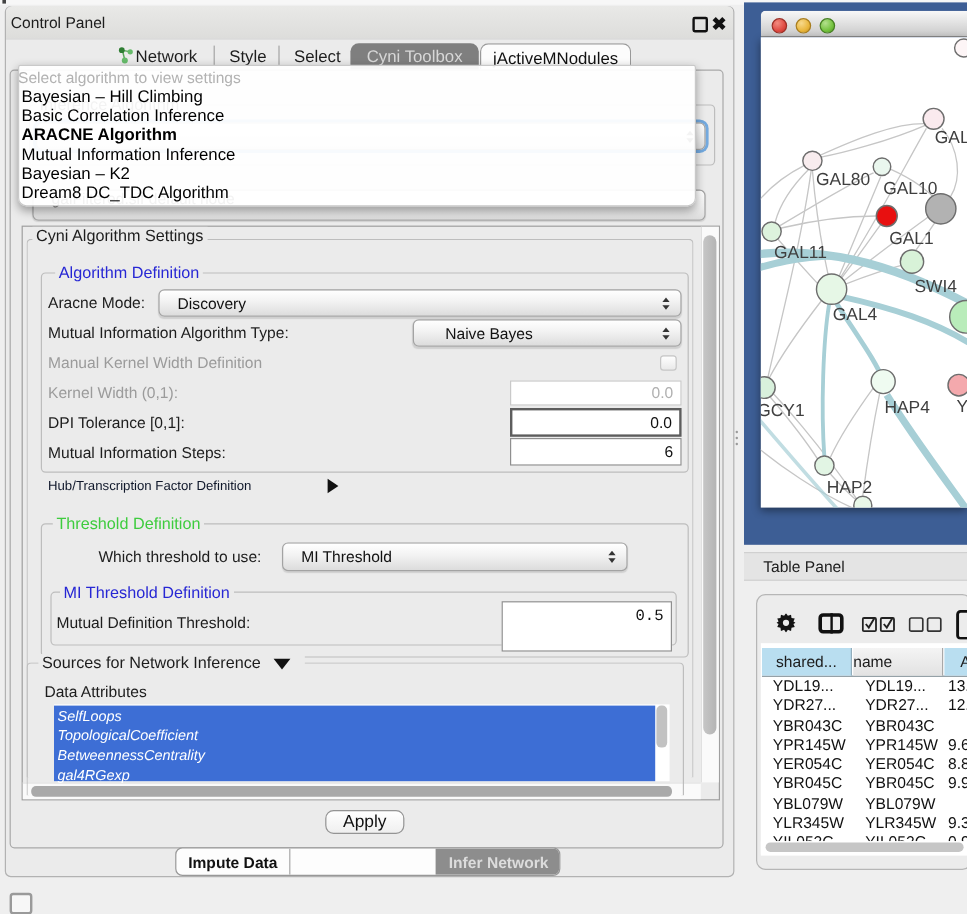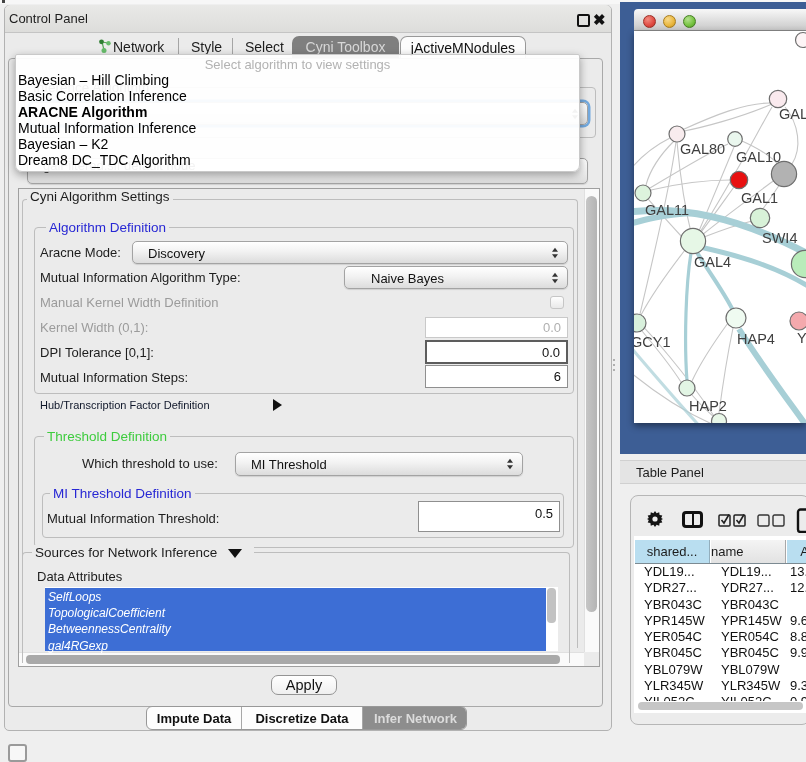--- a/index.html
+++ b/index.html
@@ -109,50 +109,49 @@
 <div class="abs b13" style="left:82px;top:456px;">Which threshold to use:</div>
 <div class="combo" style="left:235px;top:452px;width:286px;height:22px;">
  <span class="txt">MI Threshold</span>
  <svg class="arr" viewBox="0 0 9 14">
       <path d="M4.5 1 L8 5.5 L1 5.5 Z" fill="#333"></path>
       <path d="M4.5 13 L8 8.5 L1 8.5 Z" fill="#333"></path>
     </svg>
 </div>
 <div class="fs" style="left:42px;top:493px;width:520px;height:43px;"></div>
 <div class="fslab" style="left:50px;top:486px;color:#2727d4;">MI Threshold Definition</div>
-<div class="abs b13" style="left:47px;top:511px;">Mutual Information Threshold:</div>
-<div class="tfield" style="left:418px;top:501px;width:142px;height:31px;line-height:23px;">0.5</div>
+<div class="abs b13" style="left:47px;top:511px;">Mutual Definition Threshold:</div>
+<div class="tfield" style="left:418px;top:501px;width:142px;height:42px;line-height:23px;font-family:Liberation Mono, monospace;">0.5</div>
 
 <div class="fs" style="left:22px;top:552px;width:546px;height:110px;border-bottom:none;border-radius:4px 4px 0 0;"></div>
 <div class="fslab" style="left:32px;top:545px;color:#1d1d1d;">Sources for Network Inference</div>
 <div class="abs" style="left:218px;top:546px;width:36px;height:11px;background:#ebebeb;"></div>
 <div class="abs" style="left:228px;top:549px;width:0;height:0;border-top:9px solid #111;border-left:7px solid transparent;border-right:7px solid transparent;"></div>
 <div class="abs b13" style="left:37px;top:569px;">Data Attributes</div>
 
 <div class="abs" style="left:45px;top:587px;width:513px;height:64px;background:#fff;"></div>
 <div class="abs" style="left:45px;top:588px;width:501px;height:63px;background:#3d6ed5;color:#fff;font-size:12px;">
  <div style="padding:1px 0 0 3px;line-height:16.2px;font-style:italic;">SelfLoops<br>TopologicalCoefficient<br>BetweennessCentrality<br>gal4RGexp</div>
 </div>
 <div class="abs" style="left:547px;top:588px;width:9px;height:35px;background:#c2c2c2;border-radius:4px;"></div>
 
 <div class="abs" style="left:271px;top:675px;width:66px;height:20px;background:linear-gradient(#ffffff,#efefef);
  border:1px solid #949494;border-radius:7px;box-sizing:border-box;text-align:center;line-height:18px;font-size:14.5px;color:#111;">Apply</div>
 
 <div class="abs" style="left:146px;top:706px;width:321px;height:24px;border:1px solid #989898;border-radius:6px;
  box-sizing:border-box;background:#fdfdfd;overflow:hidden;font-size:13px;font-weight:bold;">
  <div style="position:absolute;left:0;top:0;width:95px;height:100%;text-align:center;line-height:23px;color:#111;border-right:1px solid #a8a8a8;box-sizing:border-box;">Impute Data</div>
- <div style="position:absolute;left:95px;top:0;width:121px;height:100%;text-align:center;line-height:23px;color:#111;border-right:1px solid #a8a8a8;box-sizing:border-box;">Discretize Data</div>
  <div style="position:absolute;left:216px;top:0;width:105px;height:100%;text-align:center;line-height:23px;color:#dcdcdc;background:#8d8d8d;">Infer Network</div>
 </div>
 
 <div class="abs" style="left:8px;top:744px;width:15px;height:14px;border:2px solid #9a9a9a;border-radius:3px;background:#f7f7f7;"></div>
 
 <div class="abs" style="left:15px;top:54px;width:565px;height:118px;background:rgba(255,255,255,0.94);
  border:1px solid #c9c9c9;border-radius:2px 2px 7px 7px;box-shadow:0 3px 8px rgba(0,0,0,0.35);box-sizing:border-box;z-index:30;"></div>
-<div class="abs" style="left:15px;top:57px;width:565px;text-align:center;font-size:13px;color:#b2b2b2;z-index:31;">Select algorithm to view settings</div>
+<div class="abs" style="left:15px;top:57px;width:565px;text-align:left;font-size:13px;color:#b2b2b2;z-index:31;">Select algorithm to view settings</div>
 <div class="abs" style="left:18px;top:72px;font-size:14px;color:#000;line-height:16px;z-index:31;">
 Bayesian – Hill Climbing<br>Basic Correlation Inference<br><b>ARACNE Algorithm</b><br>Mutual Information Inference<br>Bayesian – K2<br>Dream8 DC_TDC Algorithm</div>
 
 <div class="abs" style="left:613px;top:359px;width:2px;height:2px;background:#9a9a9a;border-radius:50%;box-shadow:0 5px 0 #9a9a9a,0 10px 0 #9a9a9a;"></div>
 
 <div class="abs" style="left:620px;top:2px;width:186px;height:452px;background:#3d5e95;"></div>
 <div class="abs" style="left:634px;top:9px;width:172px;height:22px;background:linear-gradient(#f8f8f8,#c9c9c9);
  border-bottom:1px solid #8a8a8a;border-radius:4px 0 0 0;box-sizing:border-box;"></div>
 <div class="abs" style="left:643px;top:15px;width:11px;height:11px;border-radius:50%;background:radial-gradient(circle at 35% 30%,#f28b80,#df4a42 60%,#b23228);border:0.5px solid #9c2f26;"></div>
 <div class="abs" style="left:663px;top:15px;width:11px;height:11px;border-radius:50%;background:radial-gradient(circle at 35% 30%,#f7d98c,#e9b63c 60%,#bd8d22);border:0.5px solid #a87d1d;"></div>

